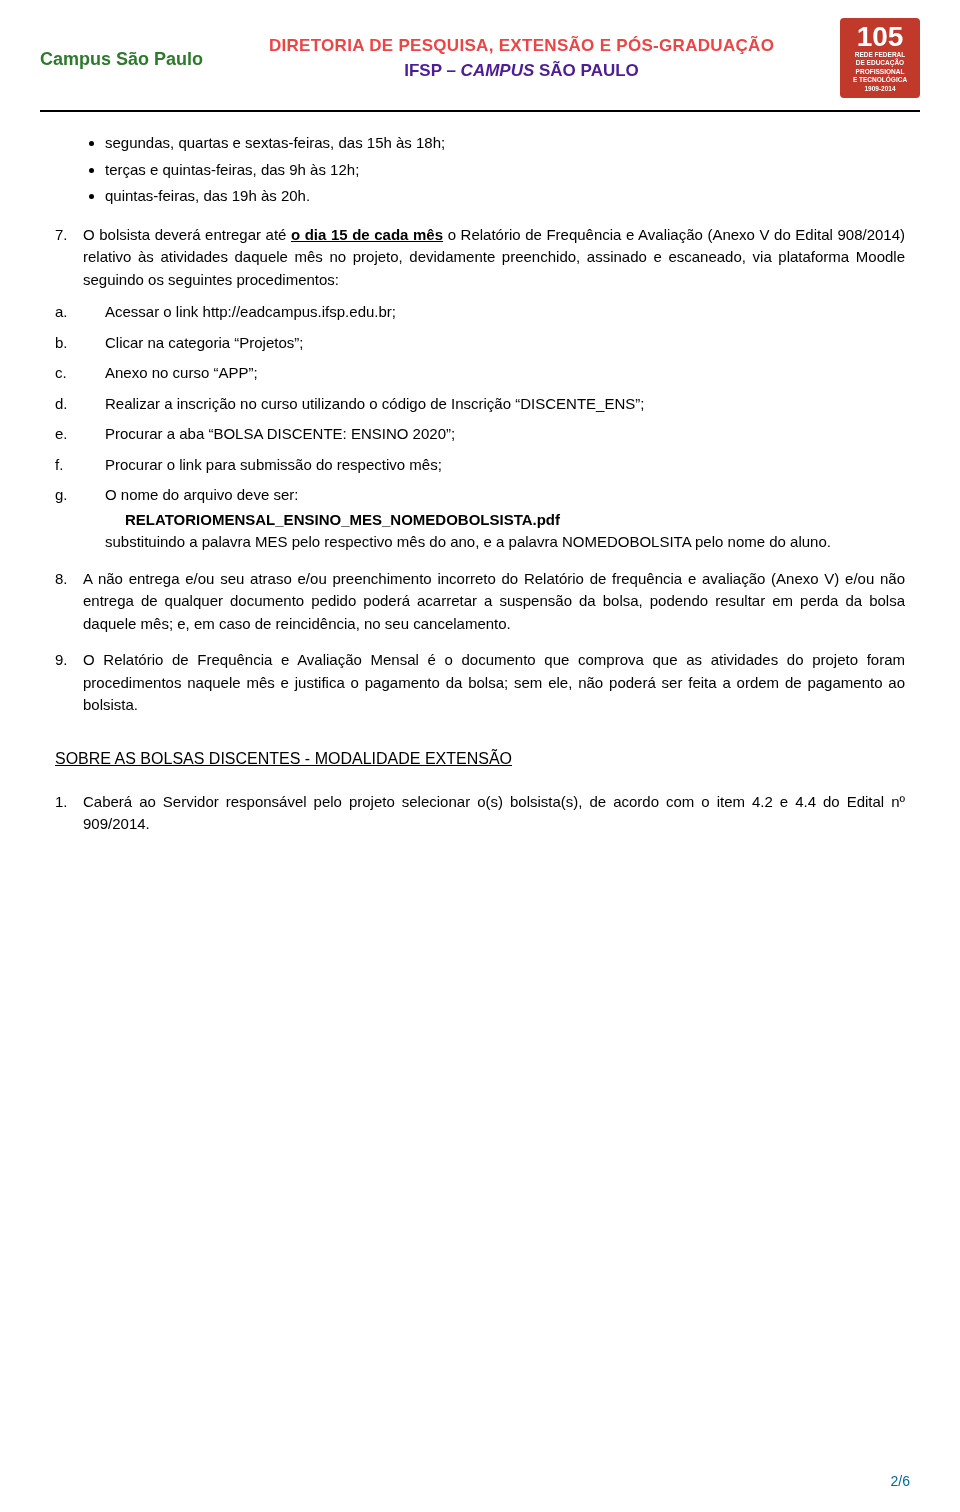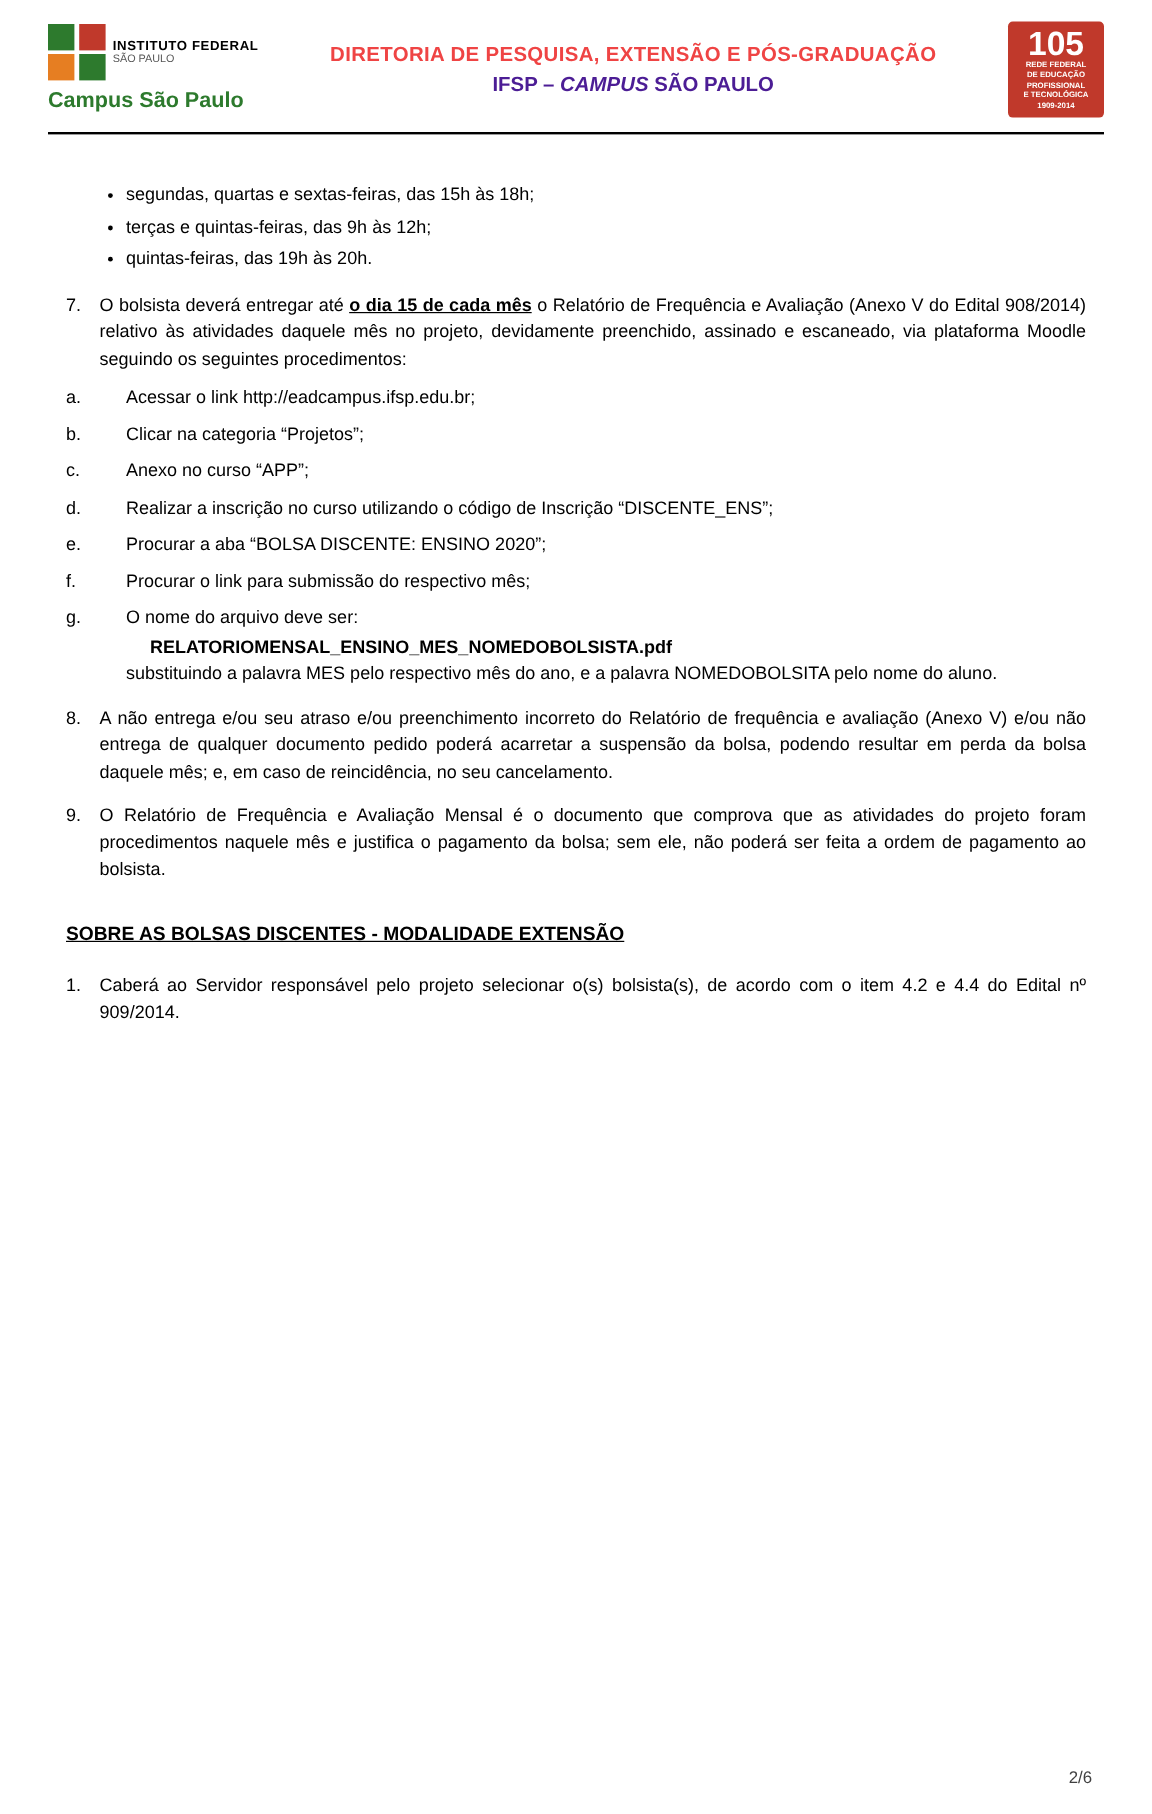--- a/index.html
+++ b/index.html
@@ -142,21 +142,20 @@
 
     
     .content {
       padding: 20px 55px 20px 55px;
     }
 
     .bullet-list {
       list-style: disc;
       padding-left: 50px;
       margin-bottom: 16px;
-      margin-top: 20px;
     }
 
     .bullet-list li {
       margin-bottom: 4px;
       font-size: 15px;
     }
 
     .underline {
       text-decoration: underline;
     }
@@ -189,60 +188,48 @@
     }
 
     .alpha-list li .text .indent-block {
       margin-top: 4px;
       padding-left: 20px;
       display: block;
     }
 
     .section-heading {
       font-size: 16px;
-      font-weight: bold;
+      font-weight: normal;
       text-decoration: underline;
       margin: 30px 0 20px 0;
       text-align: left;
     }
 
     .page-number {
       position: absolute;
       bottom: 20px;
       right: 50px;
       font-size: 14px;
-      color: #404040;
+      color: #0369a1;
     }
 
     .header-divider {
       height: 2px;
       background: #000;
       margin: 0 40px 0 40px;
     }
   </style>
 </head>
 <body>
 
 <div class="page">
 
   <div class="header">
 
     <div class="header-logo-left">
-      <div class="logo-ifsp">
-        <div class="logo-squares">
-          <div class="sq sq-green"></div>
-          <div class="sq sq-red"></div>
-          <div class="sq sq-orange"></div>
-          <div class="sq sq-green"></div>
-        </div>
-        <div class="logo-text-block">
-          <span class="logo-instituto">INSTITUTO FEDERAL</span>
-          <span class="logo-sao-paulo-small">SÃO PAULO</span>
-        </div>
-      </div>
       <div class="logo-campus-sp">Campus São Paulo</div>
     </div>
 
     <div class="header-title">
       <h1>DIRETORIA DE PESQUISA, EXTENSÃO E PÓS-GRADUAÇÃO</h1>
       <h2>
         <span class="normal">IFSP – </span><span>CAMPUS</span><span class="normal"> SÃO PAULO</span>
       </h2>
     </div>
 

